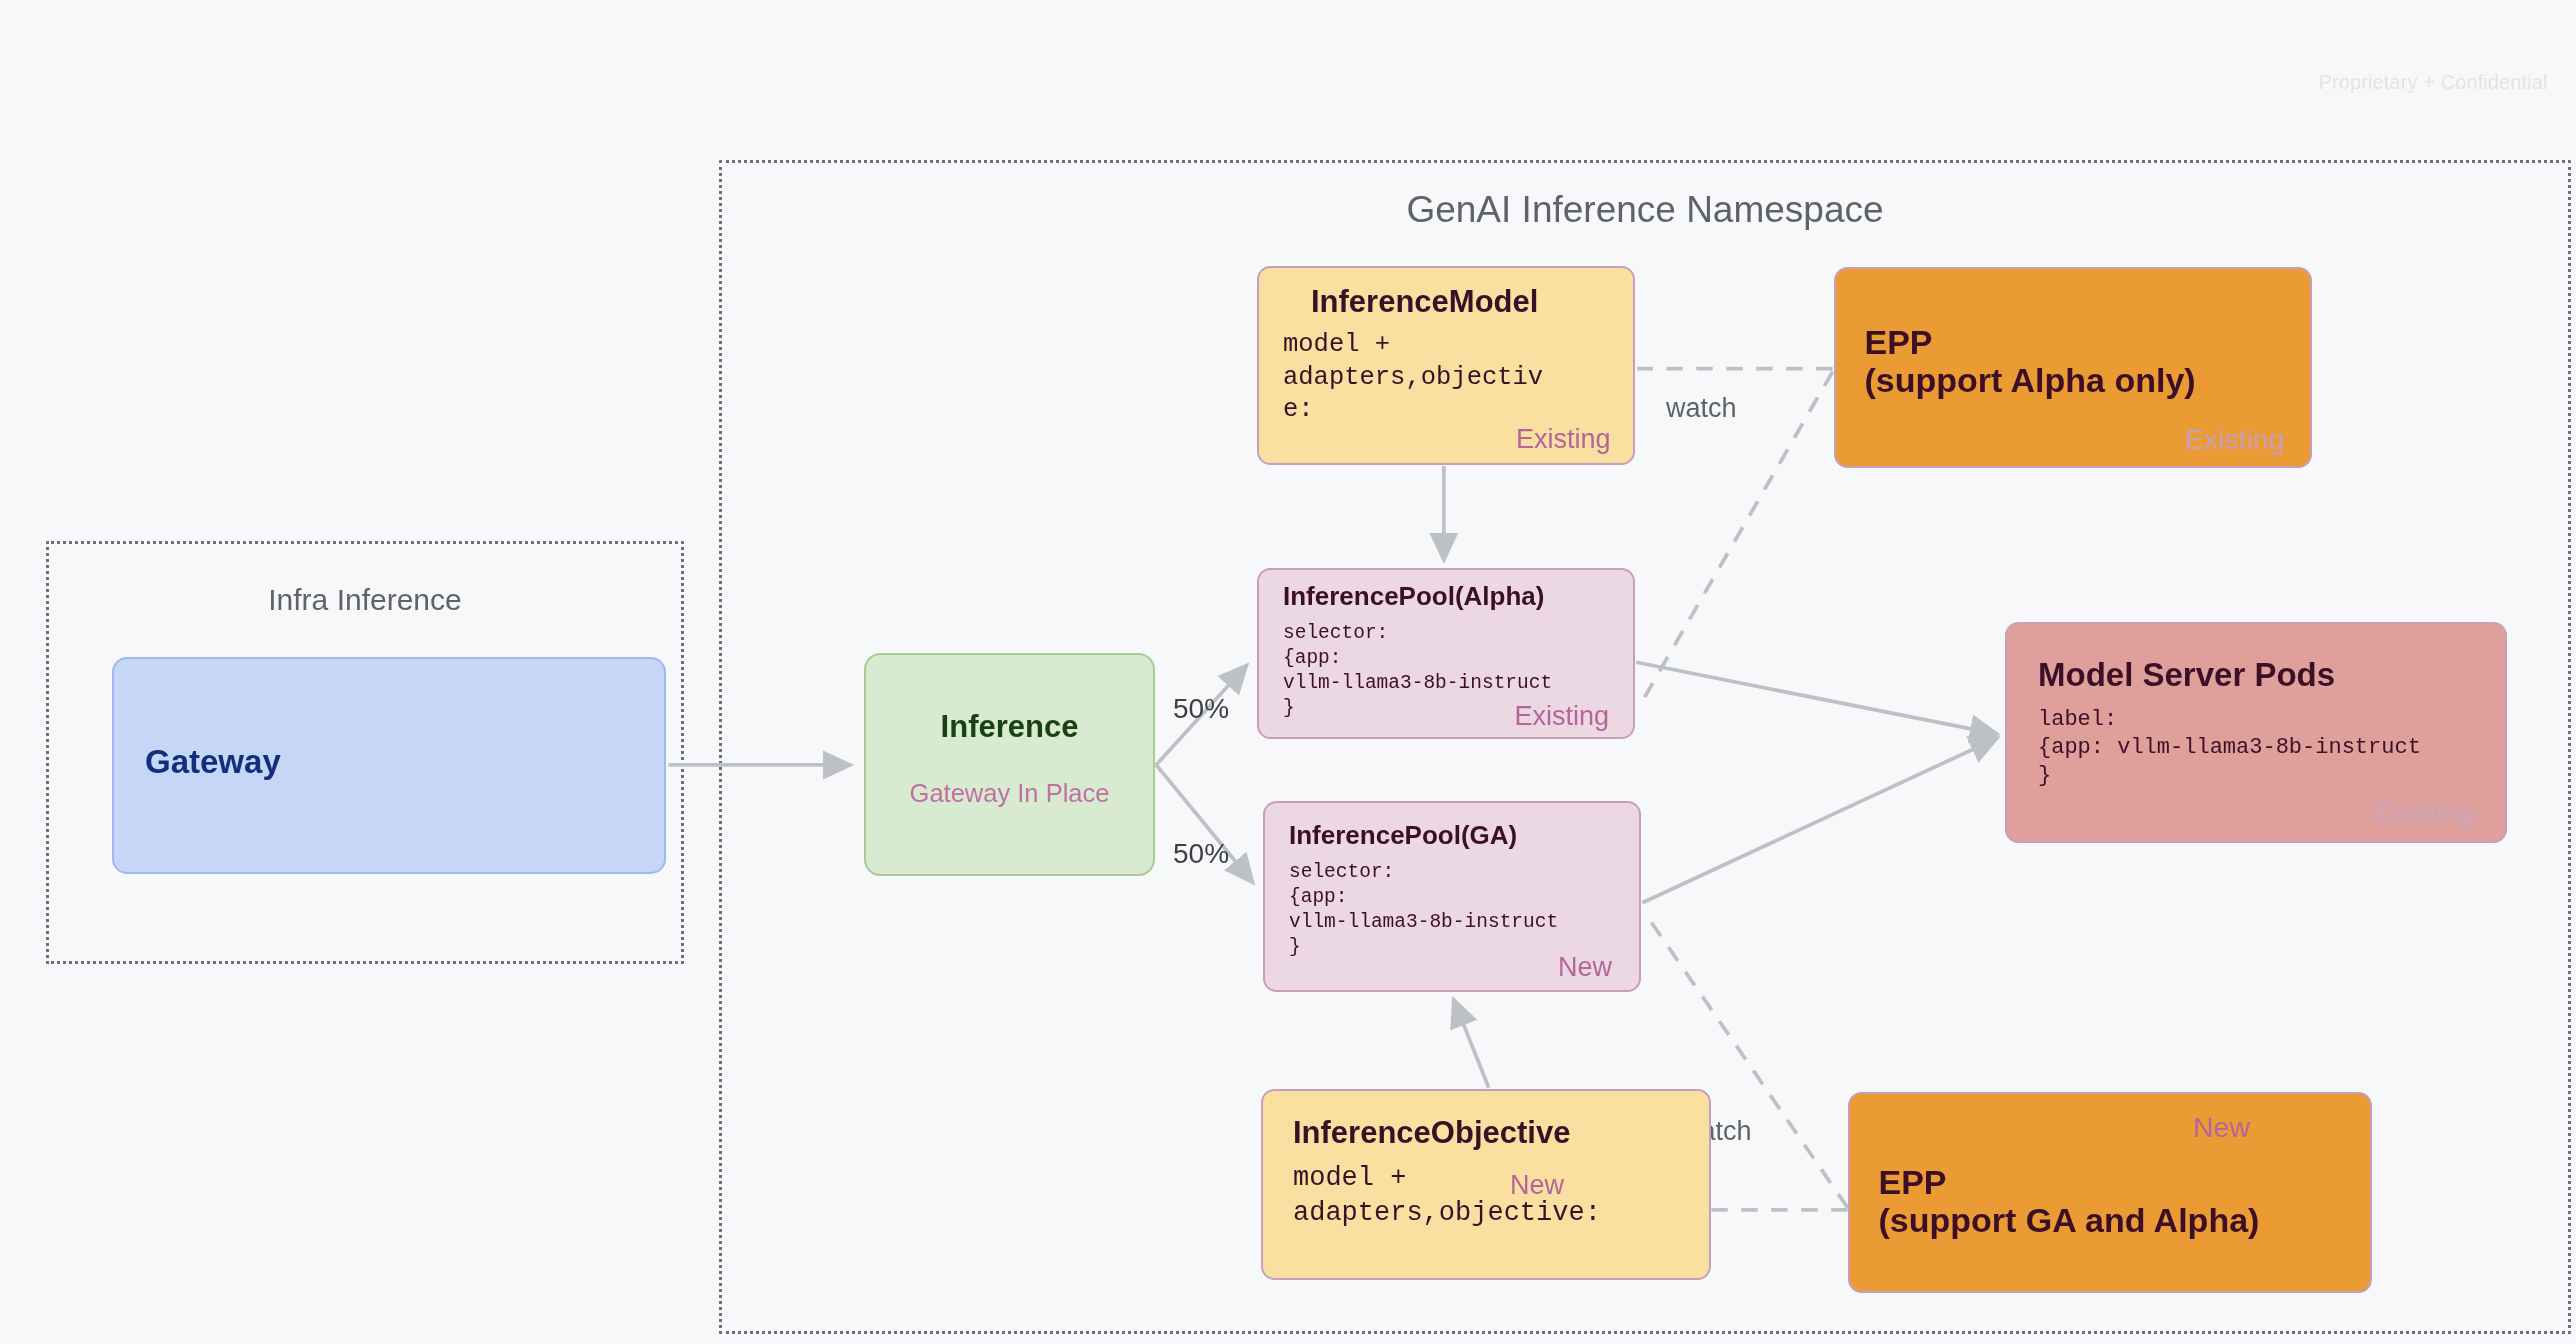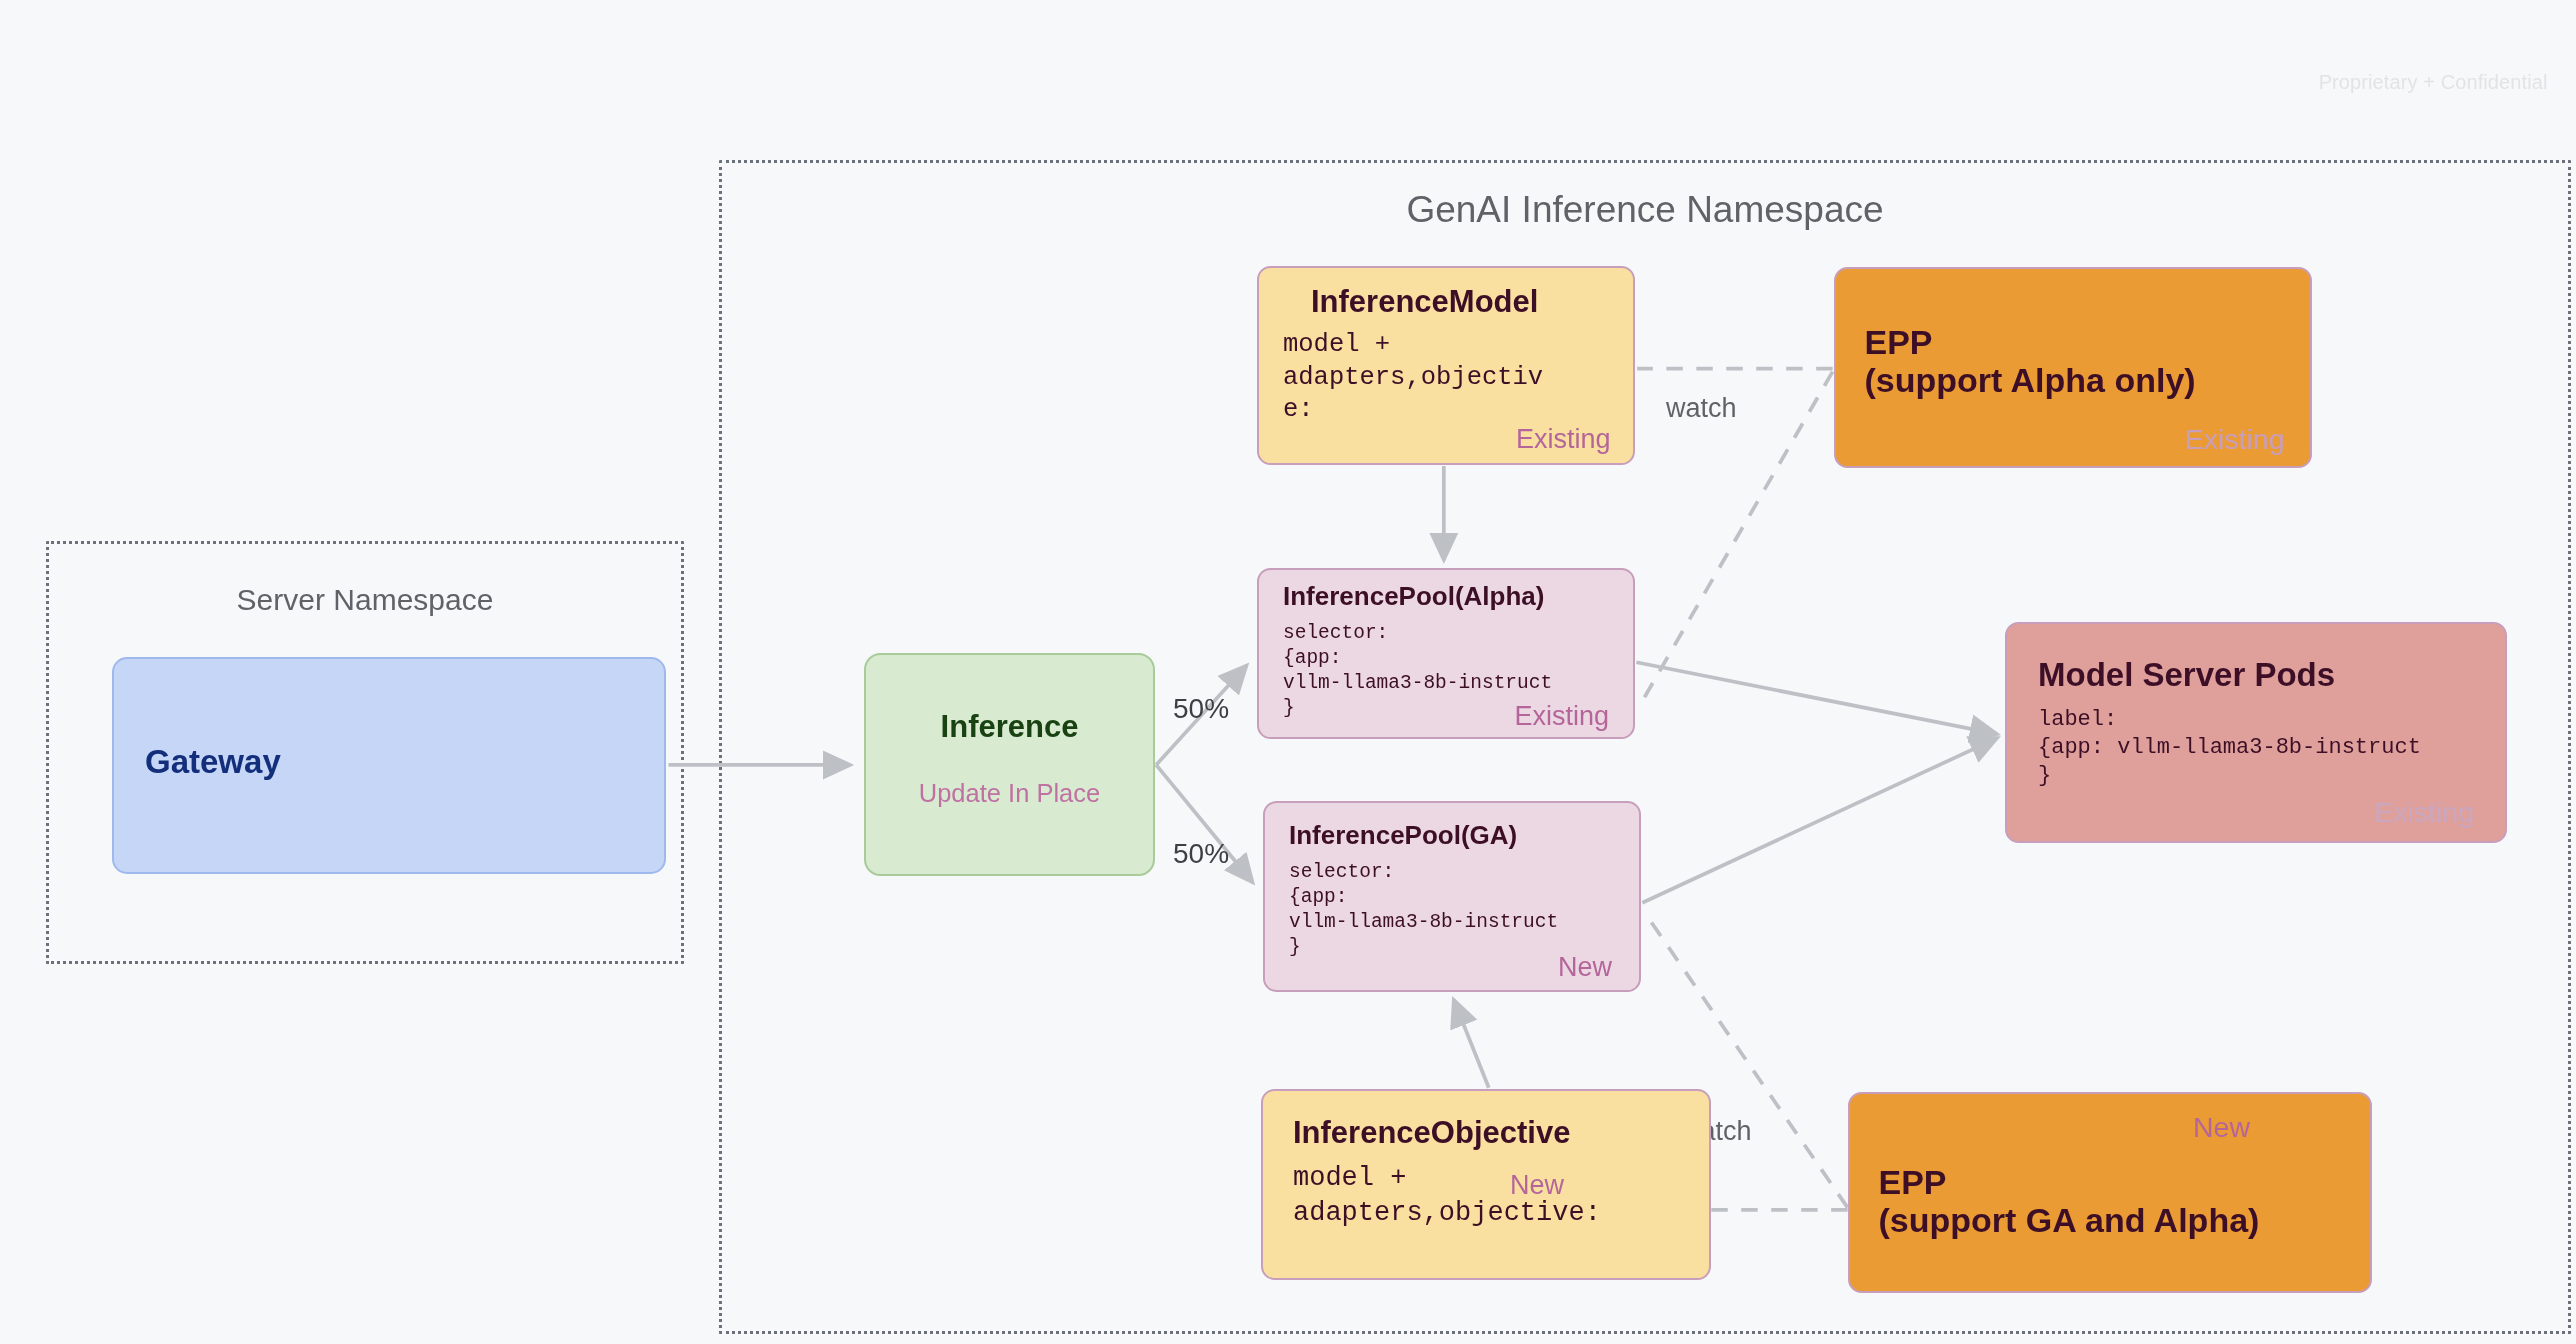--- a/index.html
+++ b/index.html
@@ -160,21 +160,21 @@
 
 <div id="stage">
 
   <div class="confidential">Proprietary + Confidential</div>
 
   <div class="ns" id="ns-genai">
     <div class="ns-title">GenAI Inference Namespace</div>
   </div>
 
   <div class="ns" id="ns-infra">
-    <div class="ns-title">Server Namespace</div>
+    <div class="ns-title">Infra Inference</div>
   </div>
 
   <svg id="wires" viewBox="0 0 3438 1794" xmlns="http://www.w3.org/2000/svg">
     <defs>
       <marker id="arrow" markerWidth="9" markerHeight="9" refX="7.4" refY="4.5" orient="auto" markerUnits="strokeWidth">
         <path d="M0,0.6 L8.4,4.5 L0,8.4 z" fill="#bdc1c6"></path>
       </marker>
     </defs>
 
     <g>
@@ -226,21 +226,21 @@
   <div class="edge-label" id="lbl-50b">50%</div>
   <div class="edge-label" id="lbl-watch-top">watch</div>
   <div class="edge-label" id="lbl-watch-bot">watch</div>
 
   <div class="node" id="gateway">
     <div class="title">Gateway</div>
   </div>
 
   <div class="node" id="httproute">
     <div class="title">Inference</div>
-    <div class="tag">Update In Place</div>
+    <div class="tag">Gateway In Place</div>
   </div>
 
   <div class="node" id="inferencemodel">
     <div class="title">InferenceModel</div>
     <div class="body">model +
 adapters,objectiv
 e:</div>
     <div class="tag">Existing</div>
   </div>
 

